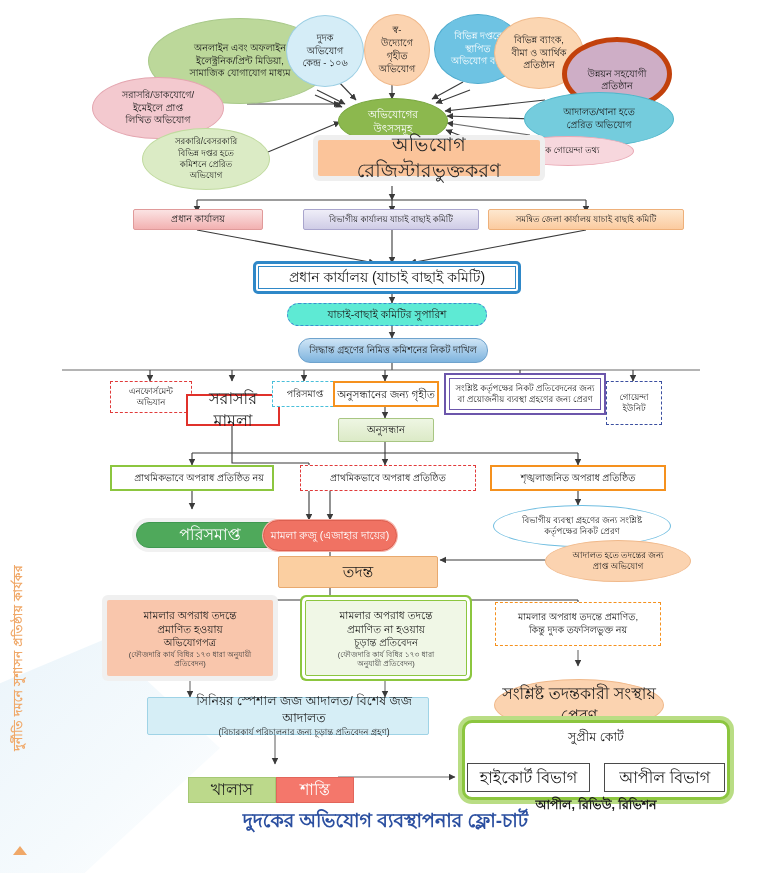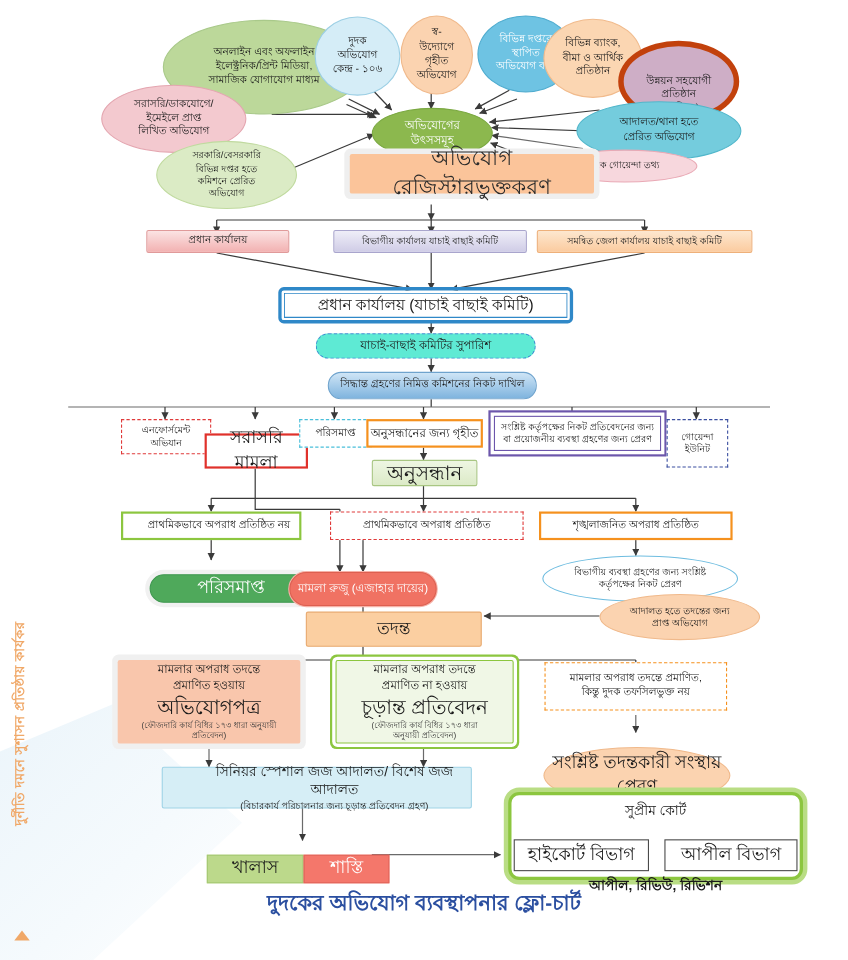--- a/index.html
+++ b/index.html
@@ -102,21 +102,21 @@
     background:#ffffff;border:3px solid #8cc63f;border-radius:10px;
     box-shadow:0 0 0 2px #ffffff inset, 0 0 0 4px #b9dd84;
   }
   .ell-thin-blue{background:#ffffff;border:1px solid #6fbde0;border-radius:50%;}
   
   .t9{font-size:8.5px;align-items:center;}
   .t10{font-size:9.5px;}
   .t11{font-size:10.5px;}
   .t12{font-size:16px;margin-top:13px;}
   .t13{font-size:12.5px;}
-  .t14{font-size:18px;}
+  .t14{font-size:10px;}
   .t16{font-size:15.5px;}
   .small-note{font-size:7.5px;color:#3a3a3a;line-height:1.25;}
   .bold{font-weight:bold;}
   
   .sidetext{
     position:absolute;
     left:8px;top:565px;
     width:24px;
     writing-mode:vertical-rl;
     transform:rotate(180deg);

